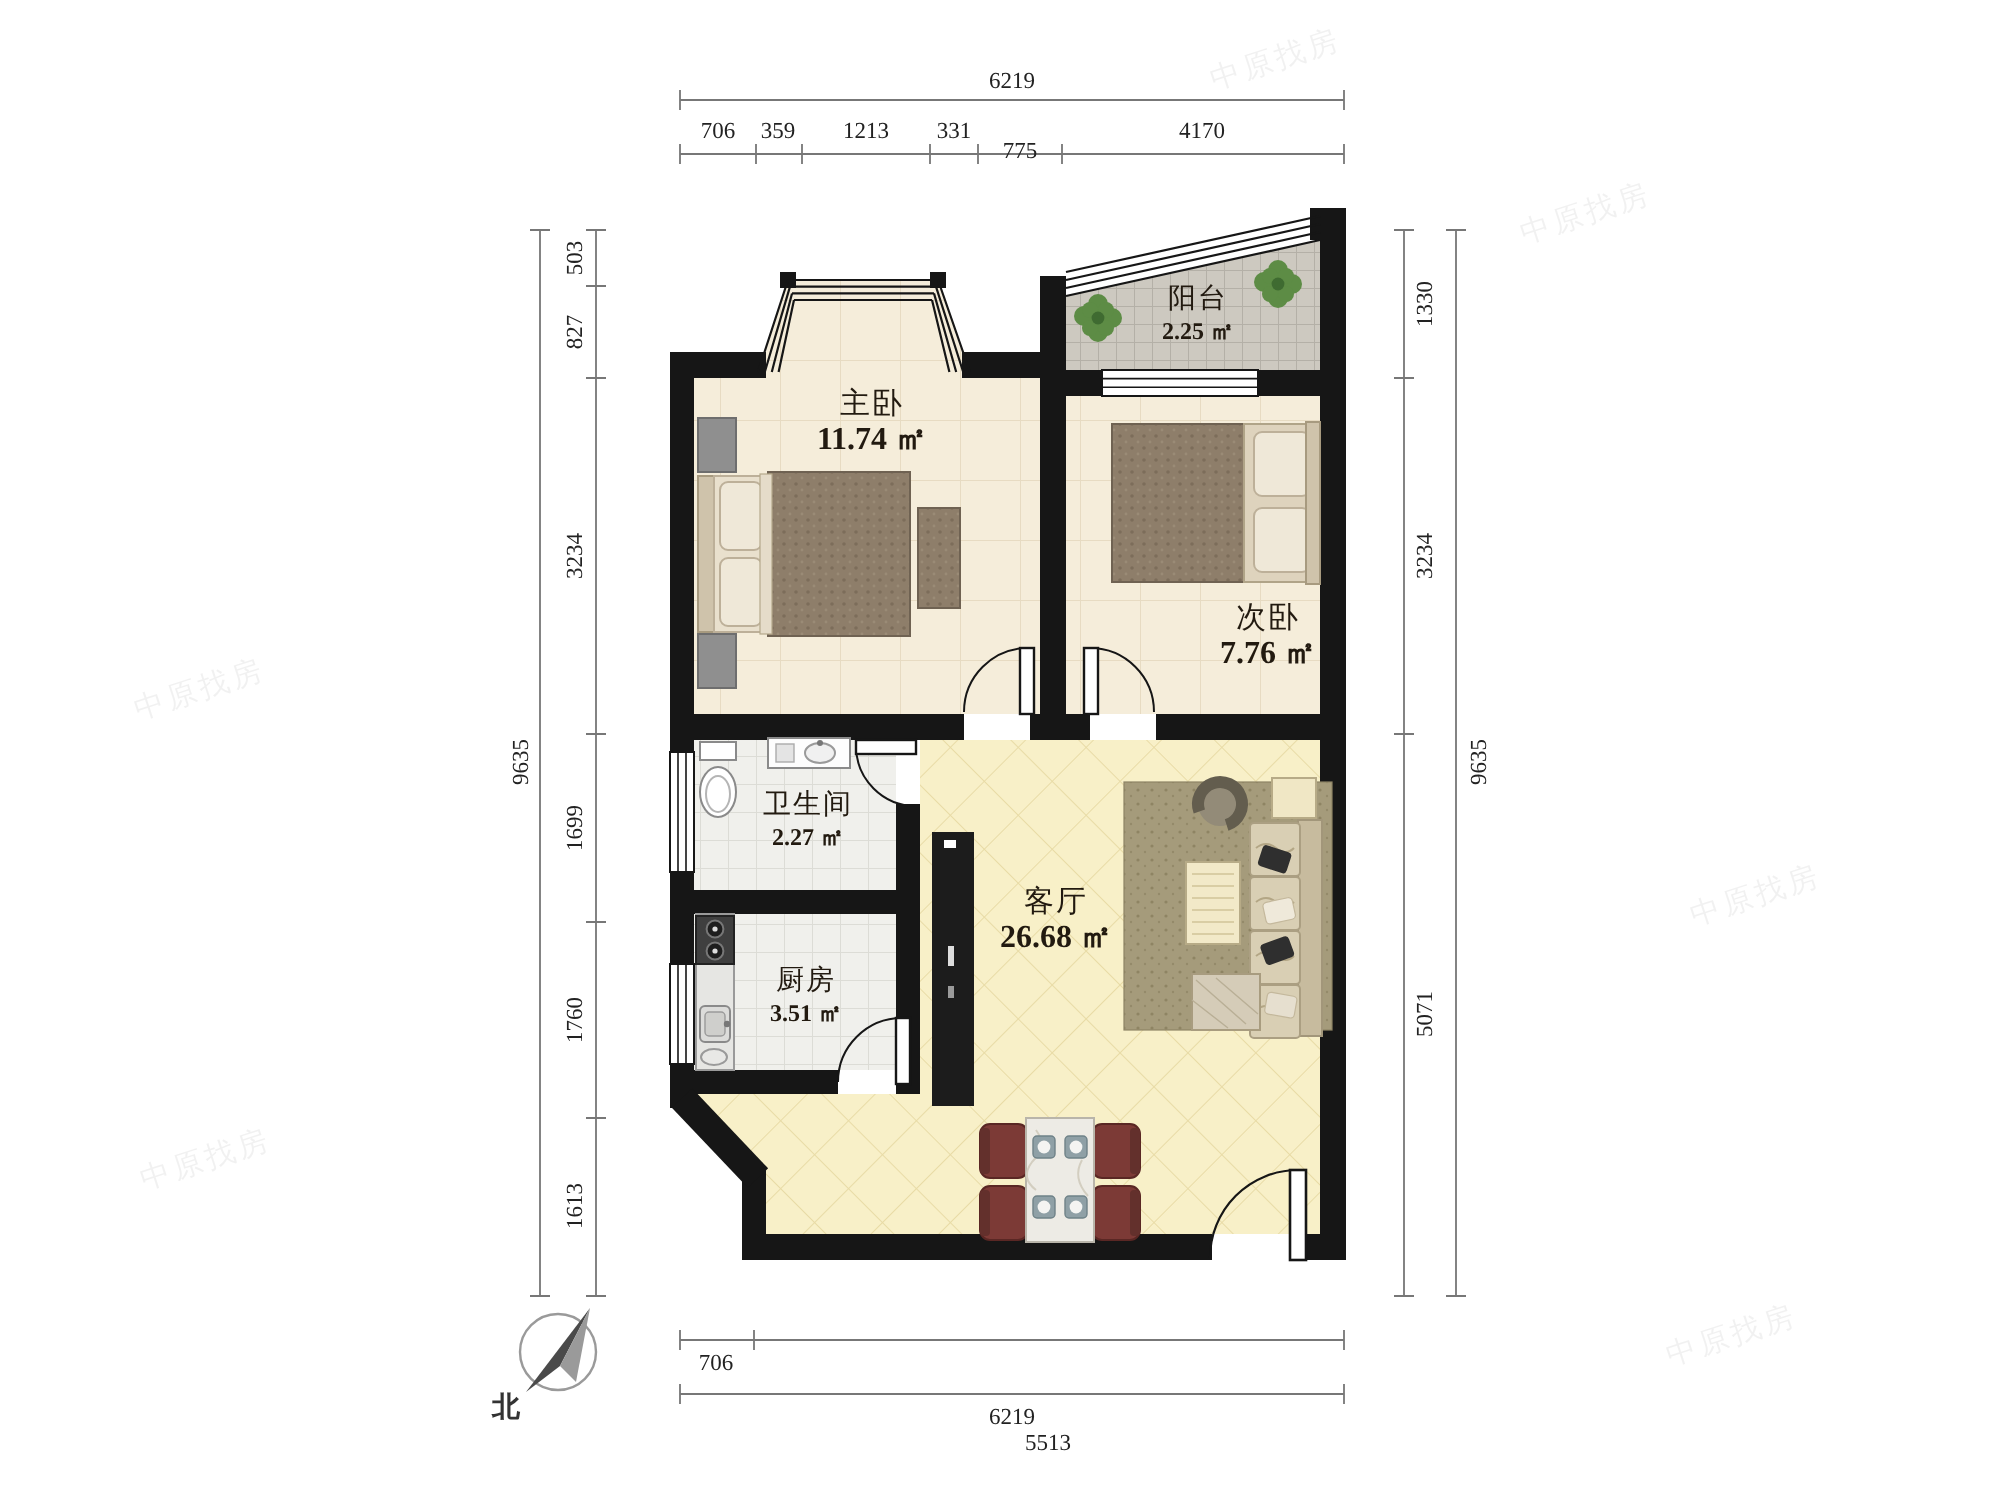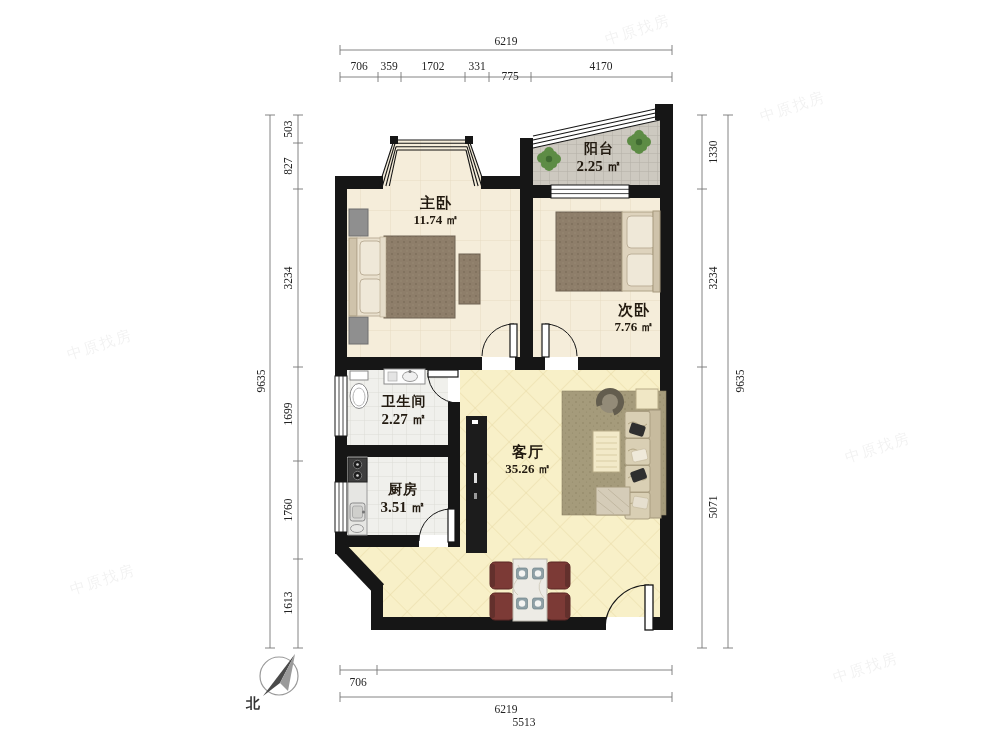--- a/index.html
+++ b/index.html
@@ -3,24 +3,24 @@
 <meta charset="utf-8">
 <style>
   html,body{margin:0;padding:0;background:#fff;}
   .stage{position:relative;width:1000px;height:750px;background:#fff;overflow:hidden;
          font-family:"Liberation Sans",sans-serif;}
   .stage svg{position:absolute;left:0;top:0;}
   .lbl{position:absolute;transform:translate(-50%,-50%);text-align:center;white-space:nowrap;}
   .dim{font-family:"Liberation Serif",serif;font-size:11.5px;color:#222;}
   .dim.v{transform:translate(-50%,-50%) rotate(-90deg);}
   .room{color:#221a10;font-family:"Liberation Serif",serif;font-weight:bold;line-height:1.2;}
-  .room .nm{font-size:15px;letter-spacing:1px;font-family:"DejaVu Sans",sans-serif;font-weight:bold;}
-  .room .ar{font-size:13px;}
+  .room .nm{font-size:15px;letter-spacing:1px;font-family:"DejaVu Sans",sans-serif;font-weight:normal;}
+  .room .ar{font-size:16px;}
   .room.small .nm{font-size:14px;}
-  .room.small .ar{font-size:15px;}
+  .room.small .ar{font-size:12px;}
   .north{font-size:14px;font-weight:bold;color:#333;font-family:"DejaVu Sans",sans-serif;}
   .wm{font-size:15px;color:#000;opacity:0.05;transform:translate(-50%,-50%) rotate(-18deg);
       font-family:"DejaVu Sans",sans-serif;letter-spacing:2px;}
 </style>
 </head>
 <body>
 
 <div class="stage">
 
 <svg width="1000" height="750" viewBox="0 0 1000 750">
@@ -292,27 +292,27 @@
 <div class="lbl room small" style="left:404px;top:410px">
   <div class="nm">卫生间</div>
   <div class="ar">2.27 ㎡</div>
 </div>
 <div class="lbl room small" style="left:403px;top:498px">
   <div class="nm">厨房</div>
   <div class="ar">3.51 ㎡</div>
 </div>
 <div class="lbl room" style="left:528px;top:460px">
   <div class="nm">客厅</div>
-  <div class="ar">35.26 ㎡</div>
+  <div class="ar">26.68 ㎡</div>
 </div>
 
 <div class="lbl dim" style="left:506px;top:41px">6219</div>
 <div class="lbl dim" style="left:359px;top:66px">706</div>
 <div class="lbl dim" style="left:389px;top:66px">359</div>
-<div class="lbl dim" style="left:433px;top:66px">1702</div>
+<div class="lbl dim" style="left:433px;top:66px">1213</div>
 <div class="lbl dim" style="left:477px;top:66px">331</div>
 <div class="lbl dim" style="left:510px;top:76px">775</div>
 <div class="lbl dim" style="left:601px;top:66px">4170</div>
 
 <div class="lbl dim" style="left:358px;top:682px">706</div>
 <div class="lbl dim" style="left:524px;top:722px">5513</div>
 <div class="lbl dim" style="left:506px;top:709px">6219</div>
 
 <div class="lbl dim v" style="left:261px;top:381px">9635</div>
 <div class="lbl dim v" style="left:288px;top:129px">503</div>

